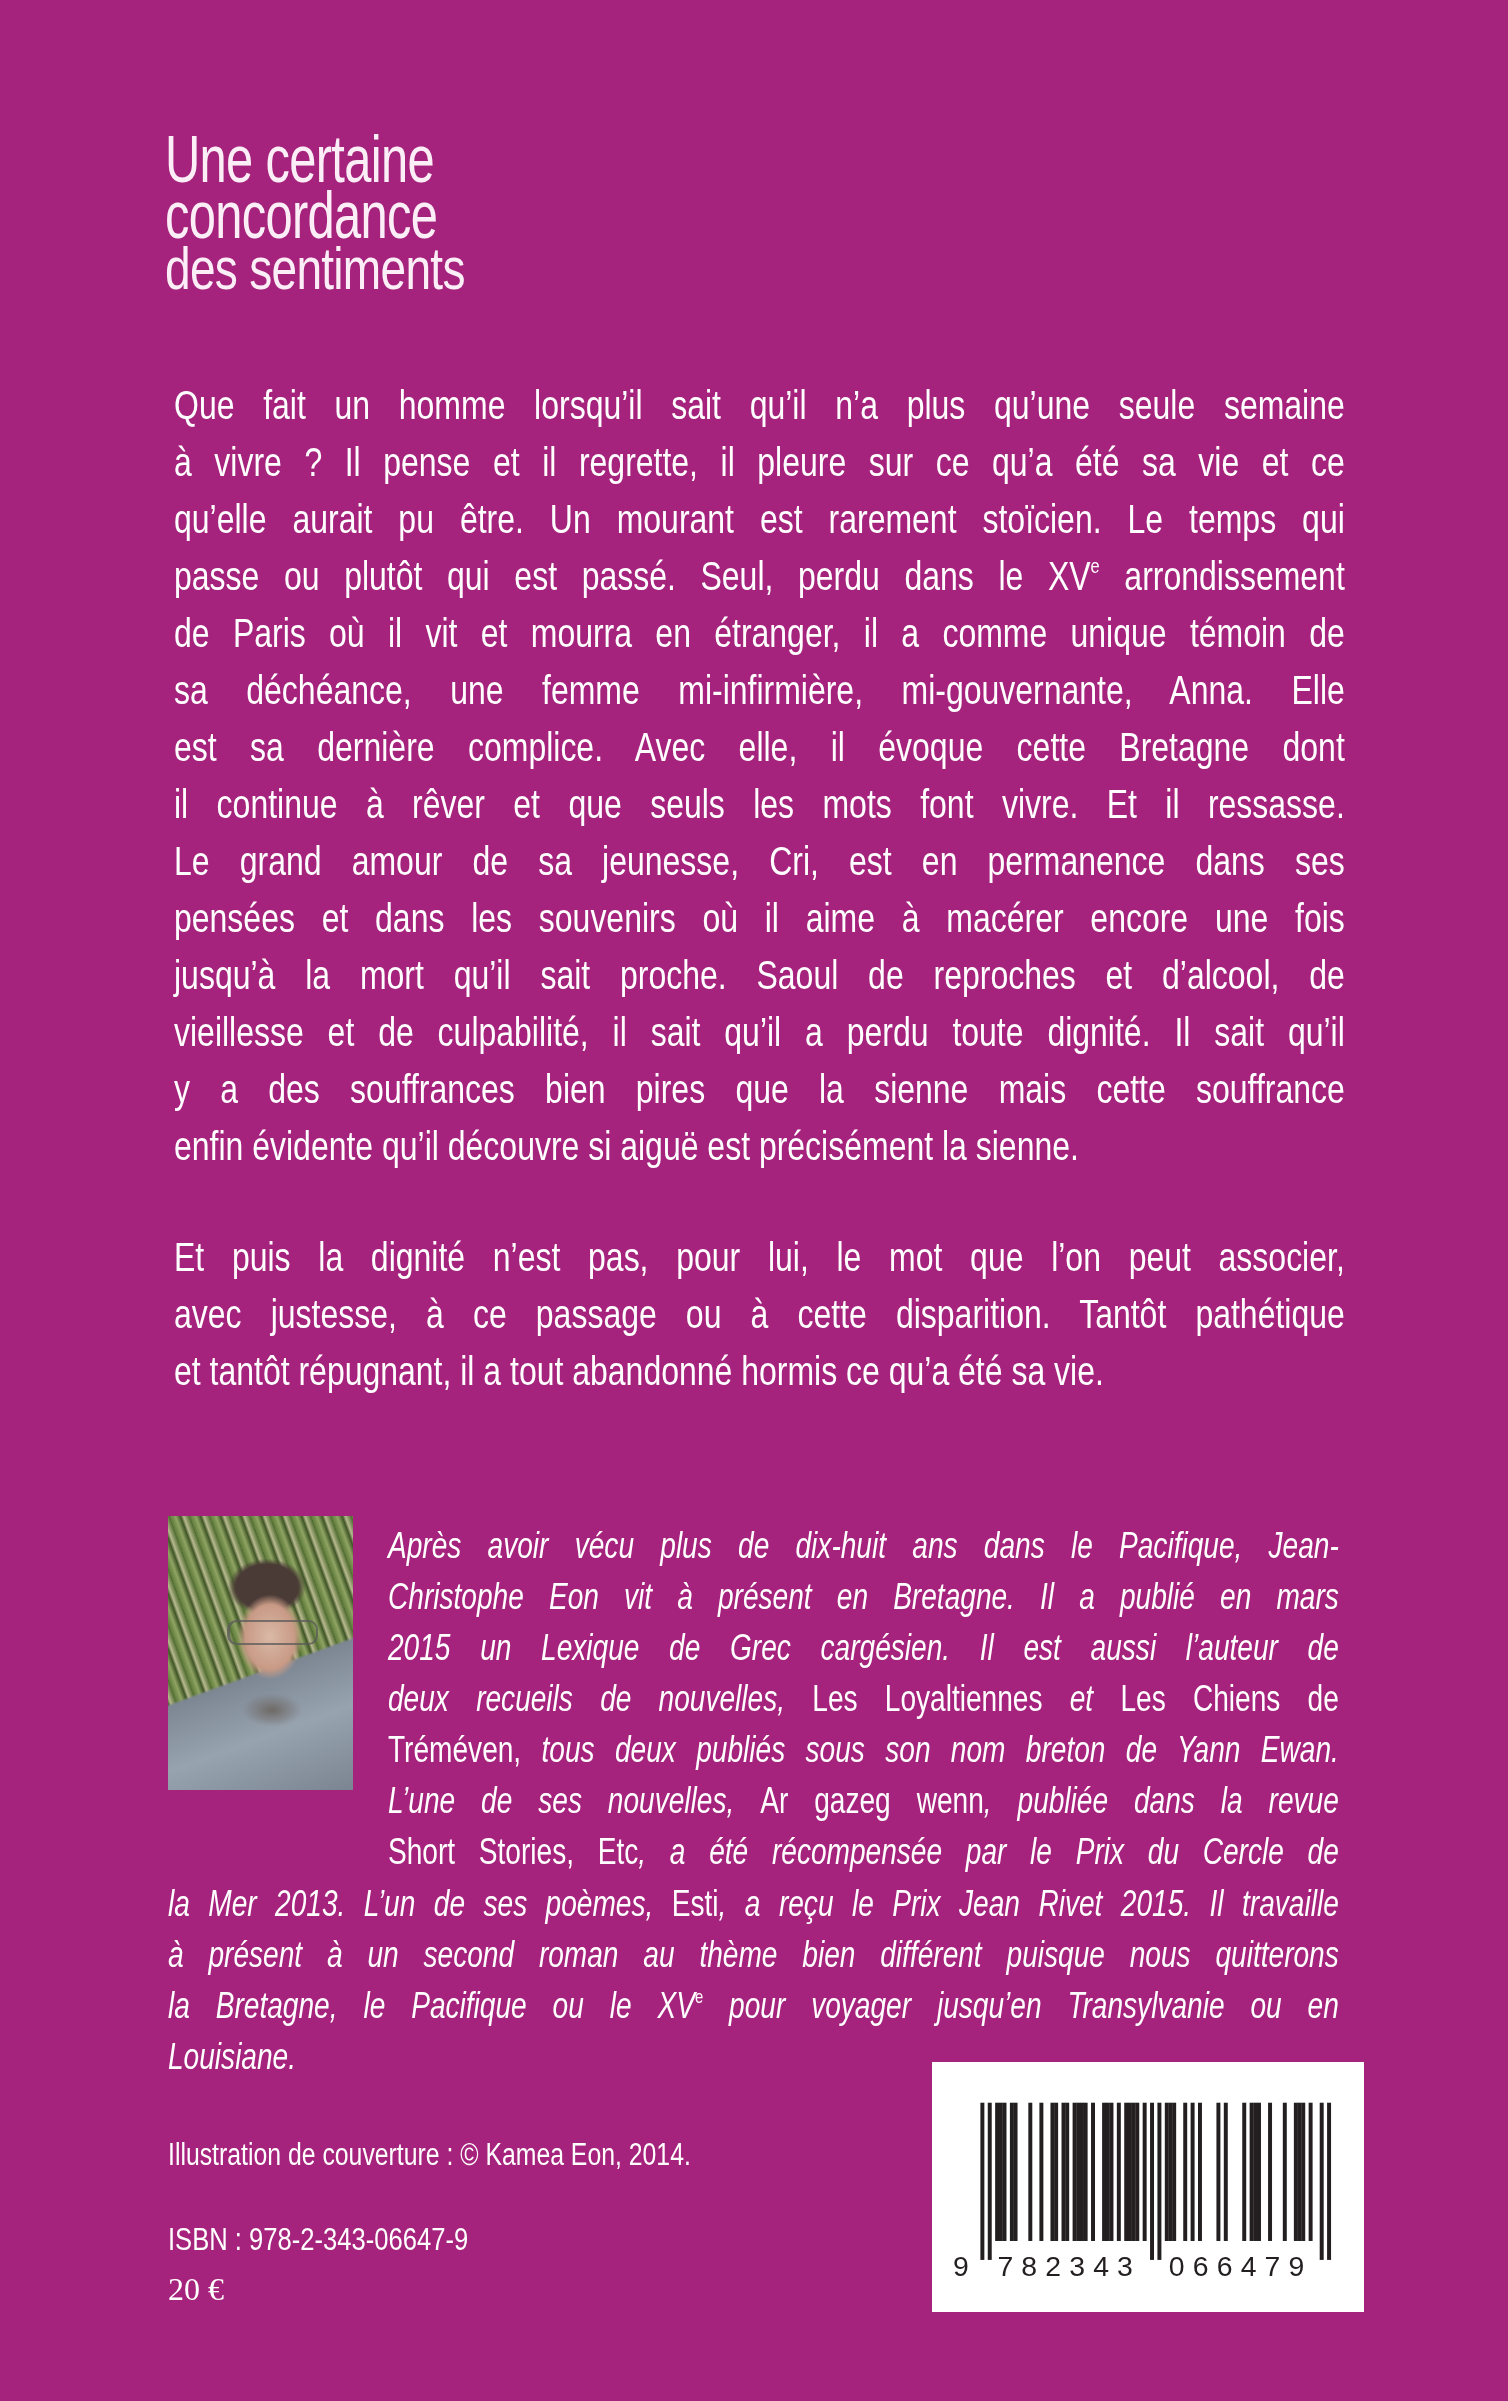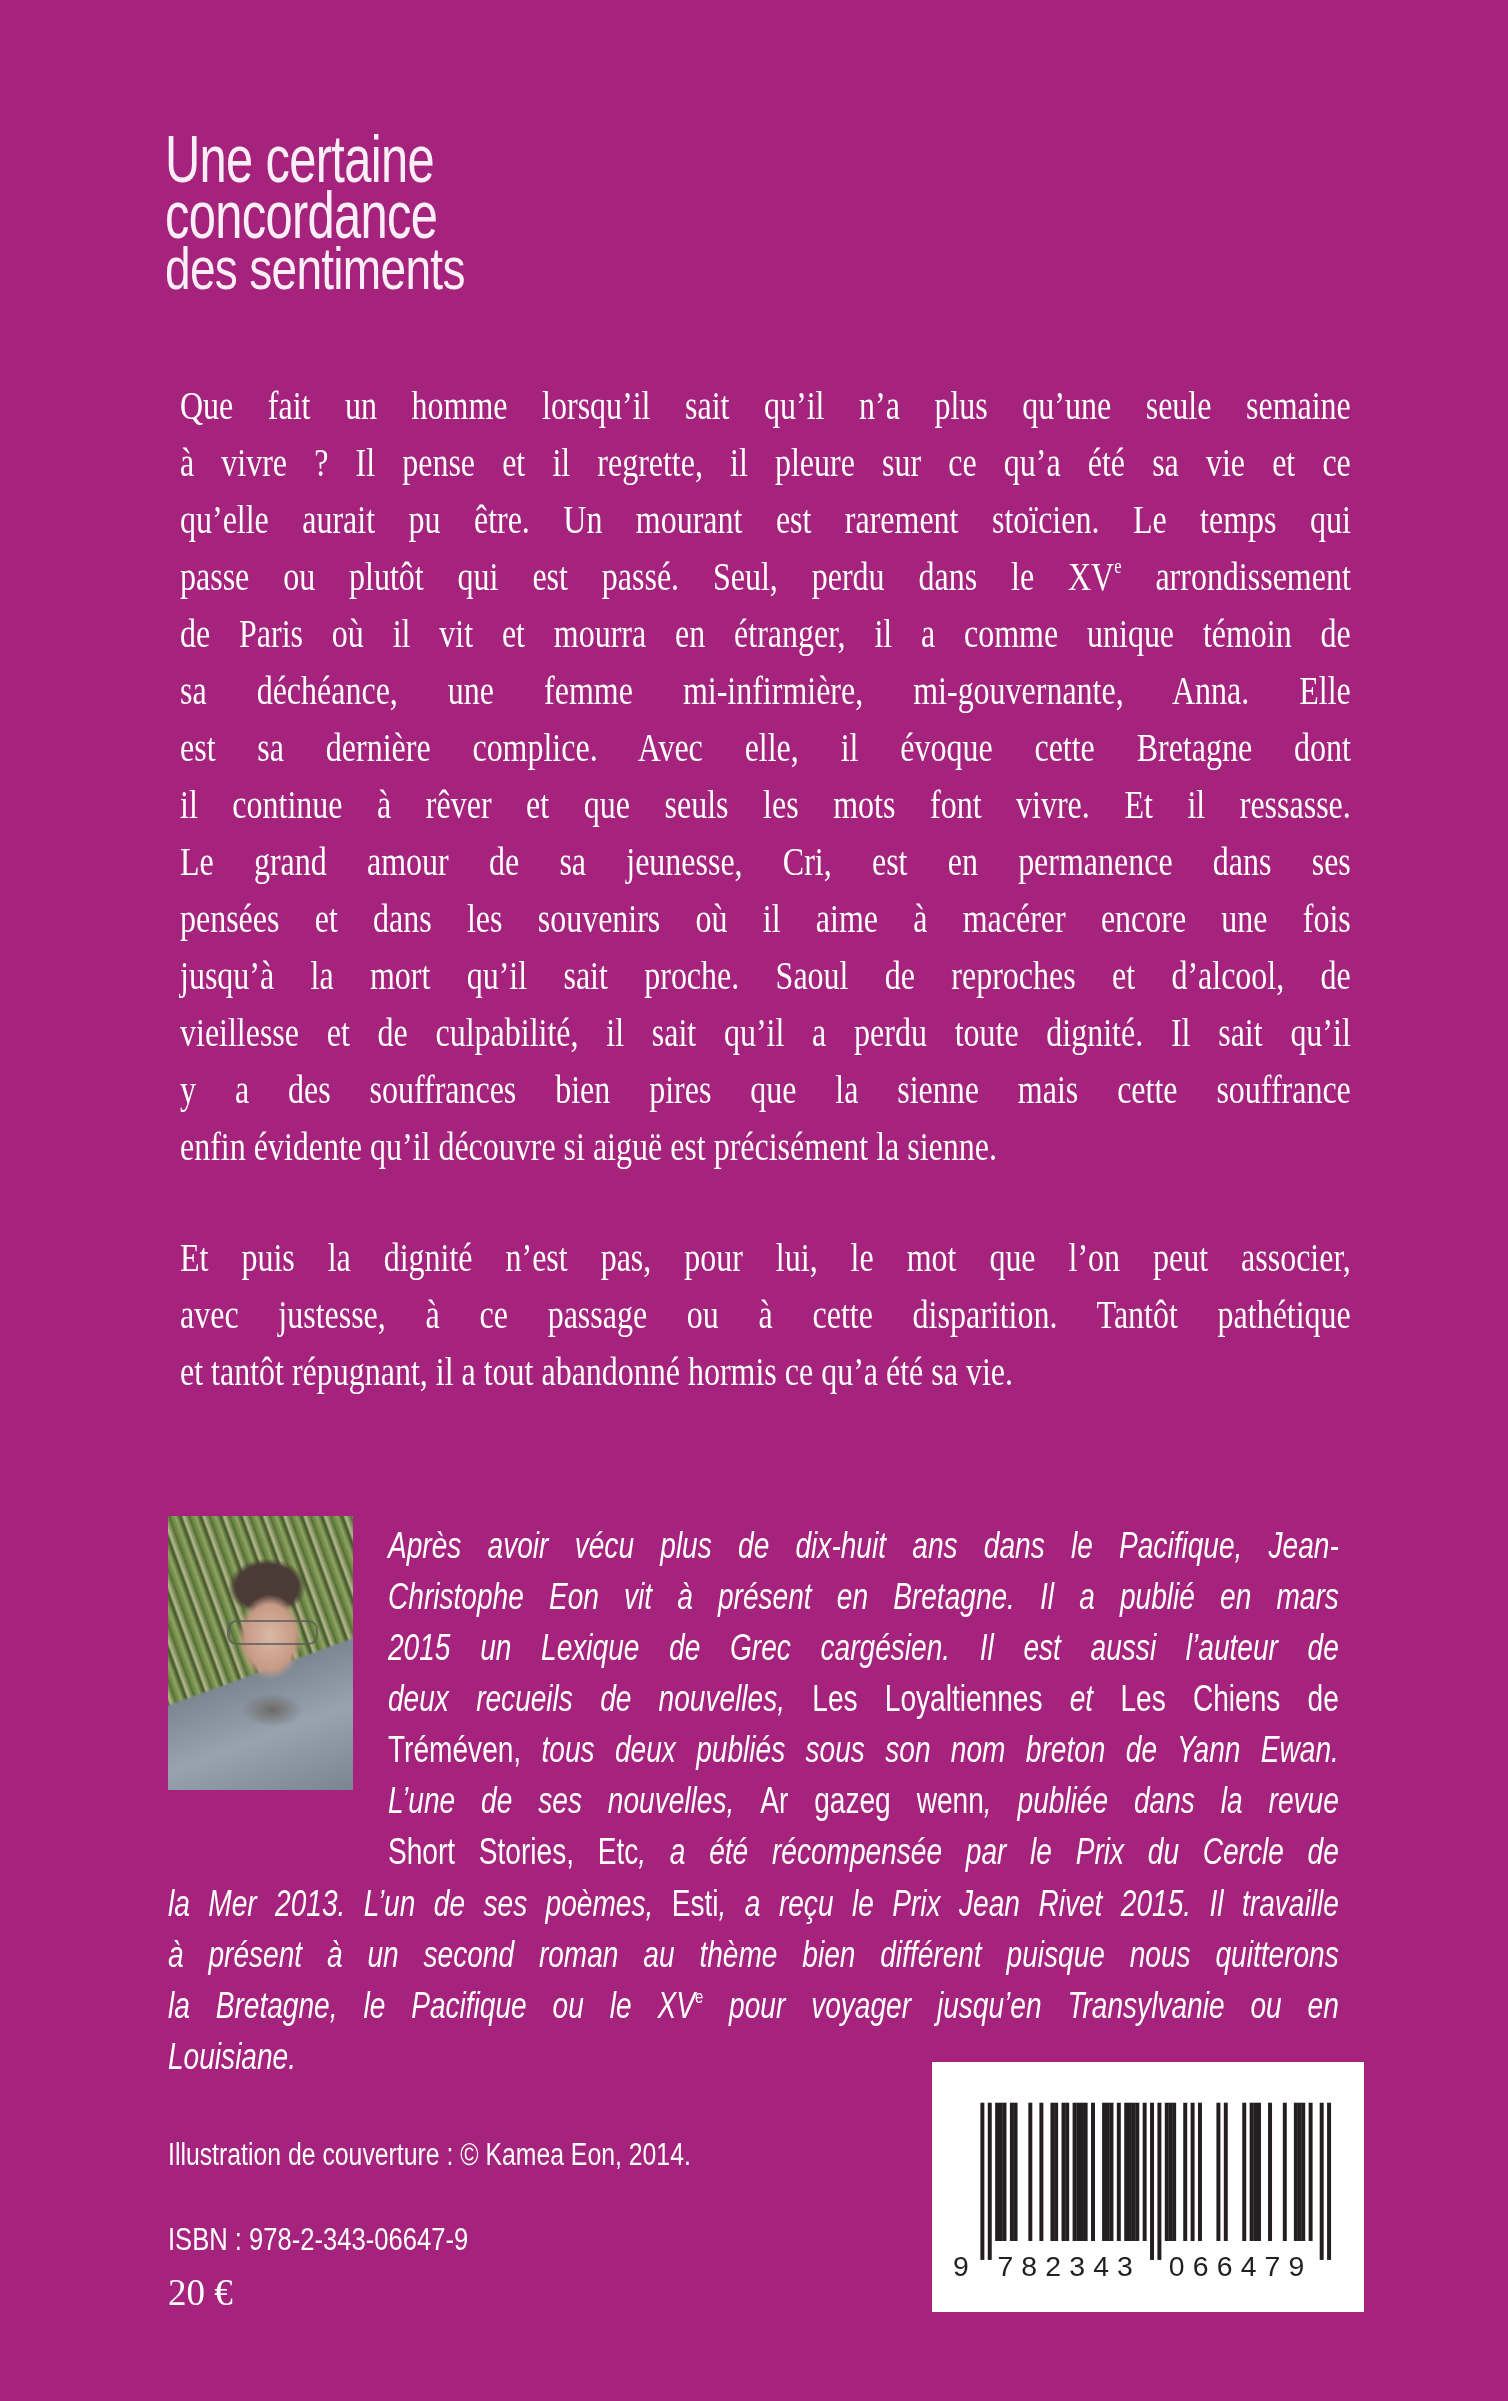--- a/index.html
+++ b/index.html
@@ -19,21 +19,21 @@
     white-space: nowrap;
     transform-origin: left top;
     color: #fbeef6;
     -webkit-text-stroke: 0;
   }
   .t1 { top: 121px; font-size: 66px; transform: scaleX(0.74); letter-spacing: -0.9px; }
   .t2 { top: 177px; font-size: 66px; transform: scaleX(0.74); letter-spacing: -0.9px; }
   .t3 { top: 235px; font-size: 59px; transform: scaleX(0.78); letter-spacing: -0.9px; }
 
   
-  .para { position: absolute; left: 180px; width: 1171px; font-family: Liberation Serif, serif; }
+  .para { position: absolute; left: 174px; width: 1171px; }
   .line {
     position: relative;
     height: 57px;
     width: 1501px;
     transform: scaleX(0.78);
     transform-origin: left top;
     font-size: 41px;
     line-height: 57px;
     white-space: nowrap;
     text-align: justify;
@@ -80,21 +80,21 @@
     transform: scaleX(0.80); transform-origin: left top;
   }
   .isbn {
     position: absolute; left: 168px; top: 2221px;
     font-size: 32px; white-space: nowrap;
     transform: scaleX(0.80); transform-origin: left top;
   }
   .price {
     position: absolute; left: 168px; top: 2271px;
     font-family: "Liberation Serif", "DejaVu Serif", serif;
-    font-size: 37px; white-space: nowrap;
+    font-size: 32px; white-space: nowrap;
   }
 
   .barcode-box {
     position: absolute; left: 932px; top: 2062px; width: 432px; height: 250px;
     background: #ffffff;
   }
   .barcode-box svg { position: absolute; left: 0; top: 0; }
 </style>
 </head>
 <body>

